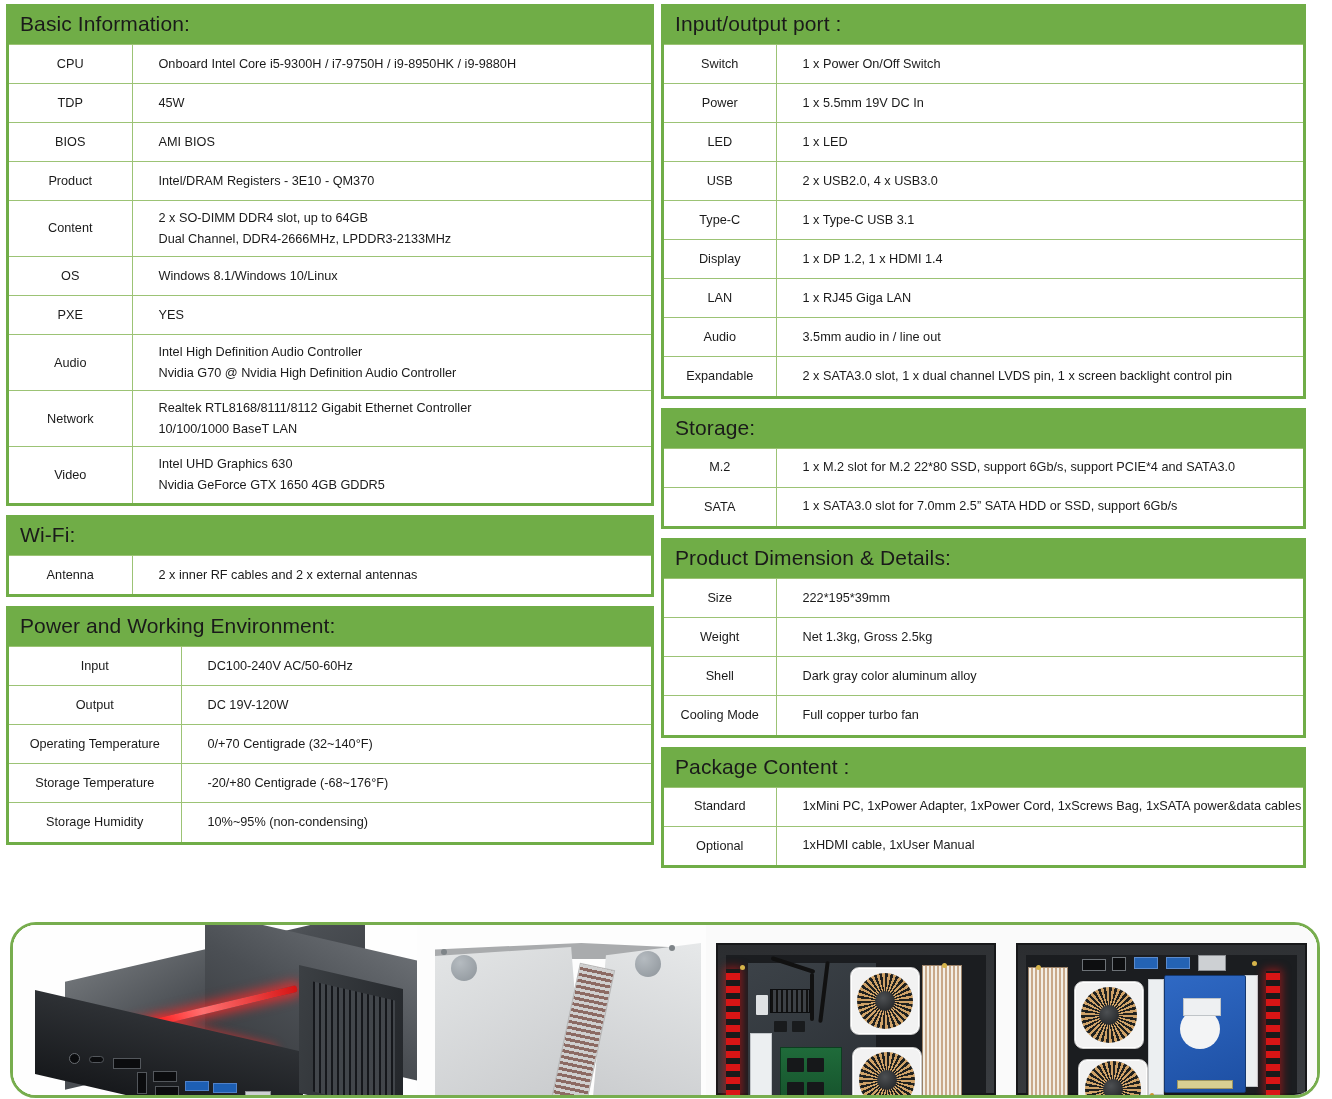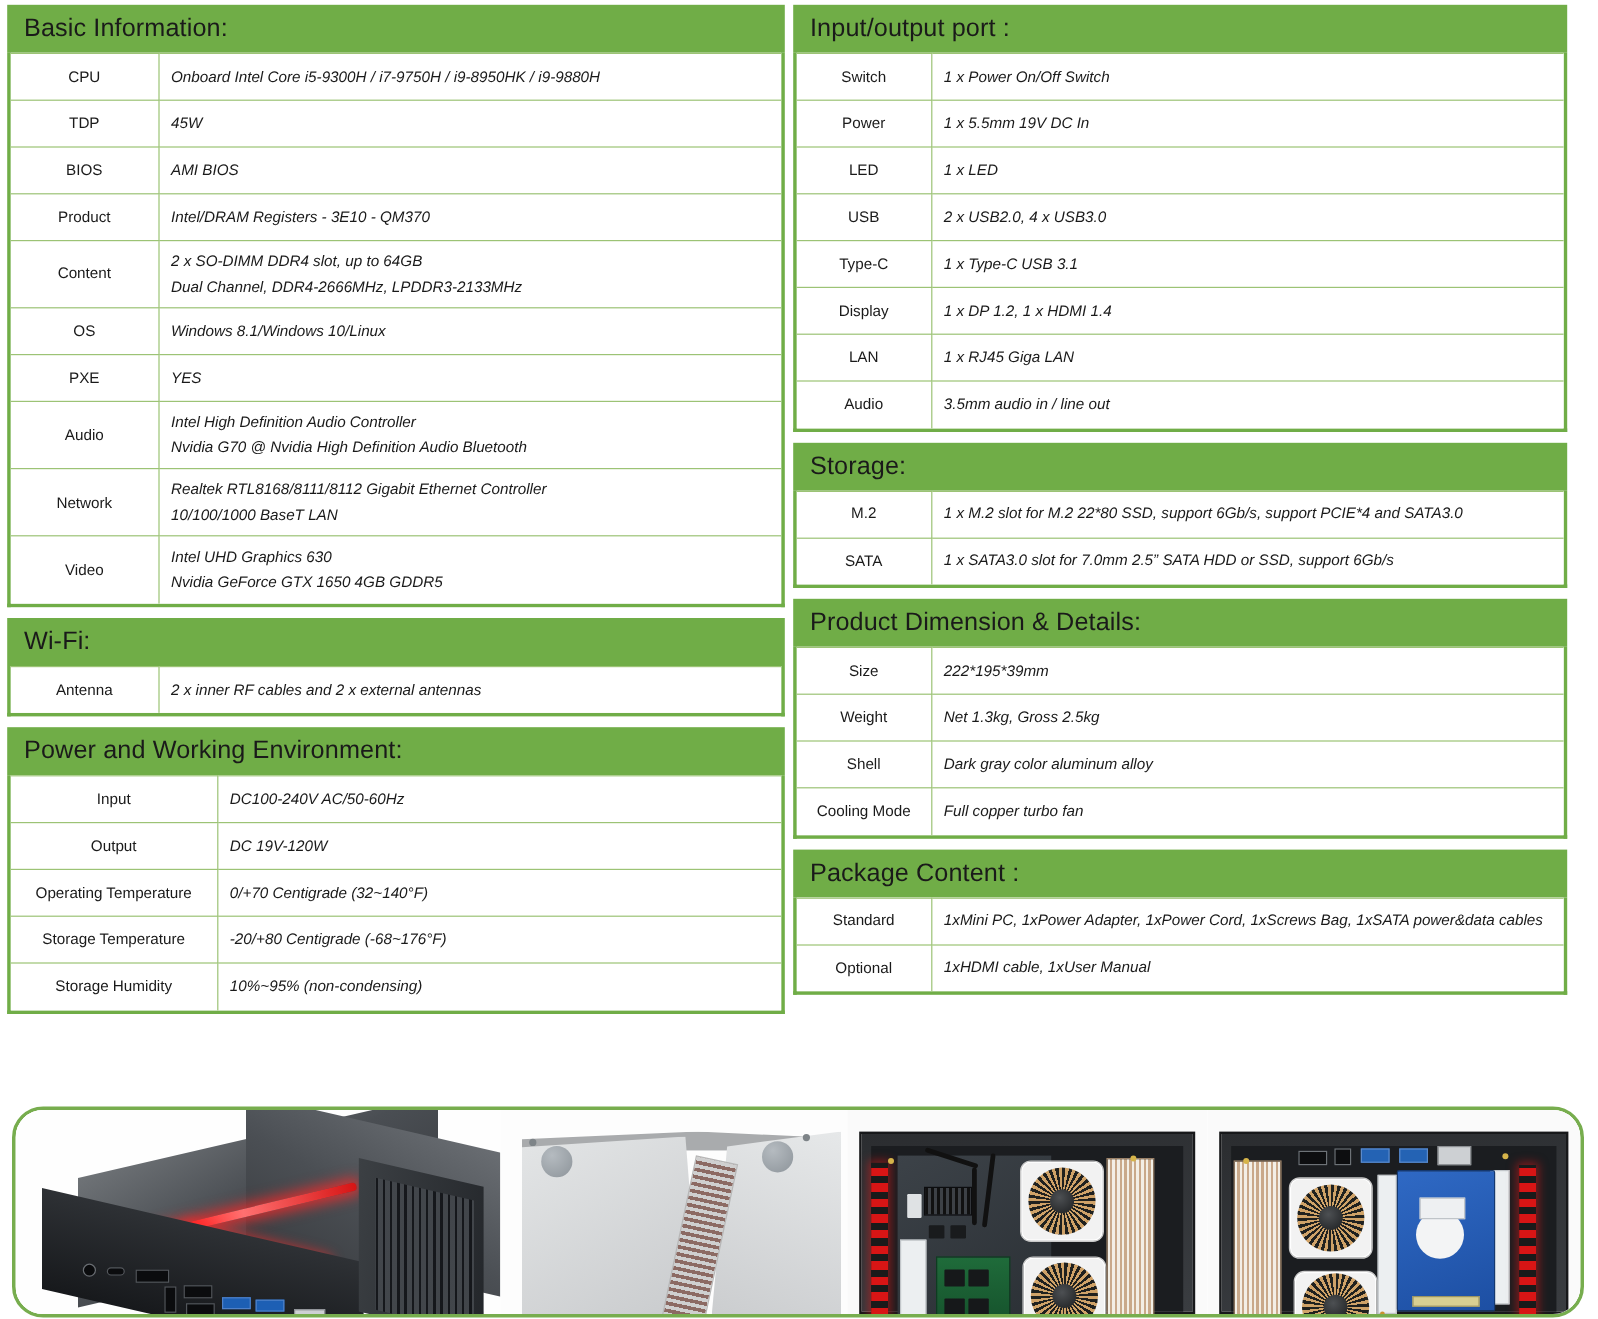--- a/index.html
+++ b/index.html
@@ -40,23 +40,22 @@
     font-size: 12.7px;
     color: #1a1a1a;
     vertical-align: middle;
   }
   table.spec td.k {
     text-align: center;
     padding: 7px 4px;
     line-height: 1.45;
   }
   table.spec td.v {
-    padding: 7px 0 7px 10px;
+    padding: 7px 0 7px 26px;
     line-height: 1.62;
-    font-style: italic;
   }
   table.spec td.v .ln { display: block; white-space: nowrap; }
 
   
   .tablewrap {
     border: 3px solid #70AD47;
     border-top: none;
     background: #fff;
   }
   .tablewrap table.spec { border-collapse: collapse; }
@@ -275,21 +274,21 @@
           <tr class="h-std">
             <td class="k kw-left">PXE</td>
             <td class="v">
                   <span class="ln">YES</span>
                 </td>
           </tr>
           <tr class="h-two">
             <td class="k kw-left">Audio</td>
             <td class="v">
               <span class="ln">Intel High Definition Audio Controller</span>
-              <span class="ln">Nvidia G70 @ Nvidia High Definition Audio Bluetooth</span>
+              <span class="ln">Nvidia G70 @ Nvidia High Definition Audio Controller</span>
             </td>
           </tr>
           <tr class="h-two">
             <td class="k kw-left">Network</td>
             <td class="v">
               <span class="ln">Realtek RTL8168/8111/8112 Gigabit Ethernet Controller</span>
               <span class="ln">10/100/1000 BaseT LAN</span>
             </td>
           </tr>
           <tr class="h-two">
@@ -408,20 +407,26 @@
           <tr class="h-std">
             <td class="k kw-io">LAN</td>
             <td class="v">
                   <span class="ln">1 x RJ45 Giga LAN</span>
                 </td>
           </tr>
           <tr class="h-std">
             <td class="k kw-io">Audio</td>
             <td class="v">
                   <span class="ln">3.5mm audio in / line out</span>
+                </td>
+          </tr>
+          <tr class="h-std">
+            <td class="k kw-io">Expandable</td>
+            <td class="v">
+                  <span class="ln">2 x SATA3.0 slot, 1 x dual channel LVDS pin, 1 x screen backlight control pin</span>
                 </td>
           </tr>
         </tbody>
           </table>
       </div>
     </div>
 
     <div class="section">
       <div class="sec-header">Storage:</div>
       <div class="tablewrap">

